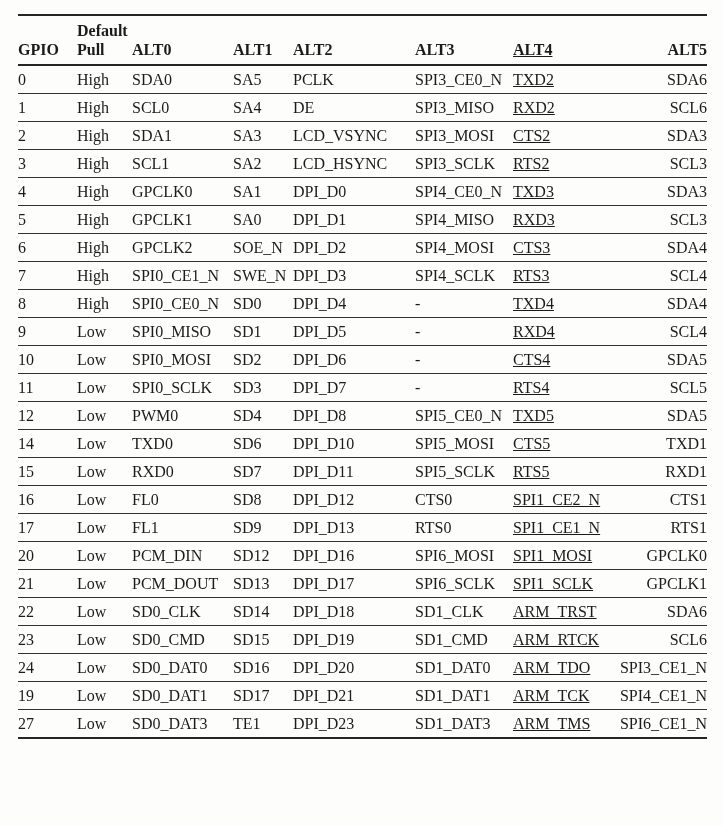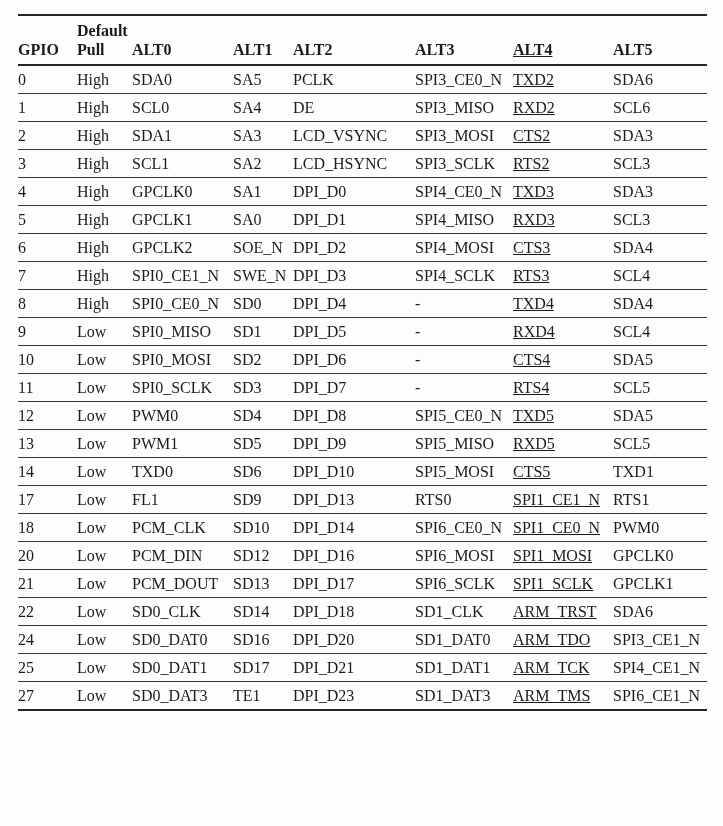--- a/index.html
+++ b/index.html
@@ -52,21 +52,21 @@
     overflow: hidden;
   }
   
   th:nth-child(1), td:nth-child(1) { width: 59px; }
   th:nth-child(2), td:nth-child(2) { width: 55px; margin-top: 20px; }
   th:nth-child(3), td:nth-child(3) { width: 101px; }
   th:nth-child(4), td:nth-child(4) { width: 60px; }
   th:nth-child(5), td:nth-child(5) { width: 122px; font-family: Liberation Serif, serif; }
   th:nth-child(6), td:nth-child(6) { width: 98px; margin-left: 7px; }
   th:nth-child(7), td:nth-child(7) { width: 100px; text-decoration: underline; }
-  th:nth-child(8), td:nth-child(8) { width: 94px; }
+  th:nth-child(8), td:nth-child(8) { width: 94px; text-align: right; }
 </style>
 </head>
 <body>
 
 <div class="page">
   <table class="gpio-table">
     <thead>
       <tr id="header-row">
           <th>GPIO</th>
           <th>Default
@@ -204,60 +204,60 @@
           <td>12</td>
           <td>Low</td>
           <td>PWM0</td>
           <td>SD4</td>
           <td>DPI_D8</td>
           <td>SPI5_CE0_N</td>
           <td>TXD5</td>
           <td>SDA5</td>
         </tr>
         <tr>
-          <td>13</td>
-          <td>Low</td>
-          <td>PWM1</td>
-          <td>SD5</td>
-          <td>DPI_D9</td>
-          <td>SPI5_MISO</td>
-          <td>RXD5</td>
-          <td>SCL5</td>
-        </tr>
-        <tr>
           <td>14</td>
           <td>Low</td>
           <td>TXD0</td>
           <td>SD6</td>
           <td>DPI_D10</td>
           <td>SPI5_MOSI</td>
           <td>CTS5</td>
           <td>TXD1</td>
         </tr>
         <tr>
+          <td>15</td>
+          <td>Low</td>
+          <td>RXD0</td>
+          <td>SD7</td>
+          <td>DPI_D11</td>
+          <td>SPI5_SCLK</td>
+          <td>RTS5</td>
+          <td>RXD1</td>
+        </tr>
+        <tr>
+          <td>16</td>
+          <td>Low</td>
+          <td>FL0</td>
+          <td>SD8</td>
+          <td>DPI_D12</td>
+          <td>CTS0</td>
+          <td>SPI1_CE2_N</td>
+          <td>CTS1</td>
+        </tr>
+        <tr>
           <td>17</td>
           <td>Low</td>
           <td>FL1</td>
           <td>SD9</td>
           <td>DPI_D13</td>
           <td>RTS0</td>
           <td>SPI1_CE1_N</td>
           <td>RTS1</td>
         </tr>
         <tr>
-          <td>18</td>
-          <td>Low</td>
-          <td>PCM_CLK</td>
-          <td>SD10</td>
-          <td>DPI_D14</td>
-          <td>SPI6_CE0_N</td>
-          <td>SPI1_CE0_N</td>
-          <td>PWM0</td>
-        </tr>
-        <tr>
           <td>20</td>
           <td>Low</td>
           <td>PCM_DIN</td>
           <td>SD12</td>
           <td>DPI_D16</td>
           <td>SPI6_MOSI</td>
           <td>SPI1_MOSI</td>
           <td>GPCLK0</td>
         </tr>
         <tr>
@@ -274,31 +274,41 @@
           <td>22</td>
           <td>Low</td>
           <td>SD0_CLK</td>
           <td>SD14</td>
           <td>DPI_D18</td>
           <td>SD1_CLK</td>
           <td>ARM_TRST</td>
           <td>SDA6</td>
         </tr>
         <tr>
+          <td>23</td>
+          <td>Low</td>
+          <td>SD0_CMD</td>
+          <td>SD15</td>
+          <td>DPI_D19</td>
+          <td>SD1_CMD</td>
+          <td>ARM_RTCK</td>
+          <td>SCL6</td>
+        </tr>
+        <tr>
           <td>24</td>
           <td>Low</td>
           <td>SD0_DAT0</td>
           <td>SD16</td>
           <td>DPI_D20</td>
           <td>SD1_DAT0</td>
           <td>ARM_TDO</td>
           <td>SPI3_CE1_N</td>
         </tr>
         <tr>
-          <td>25</td>
+          <td>19</td>
           <td>Low</td>
           <td>SD0_DAT1</td>
           <td>SD17</td>
           <td>DPI_D21</td>
           <td>SD1_DAT1</td>
           <td>ARM_TCK</td>
           <td>SPI4_CE1_N</td>
         </tr>
         <tr>
           <td>27</td>

